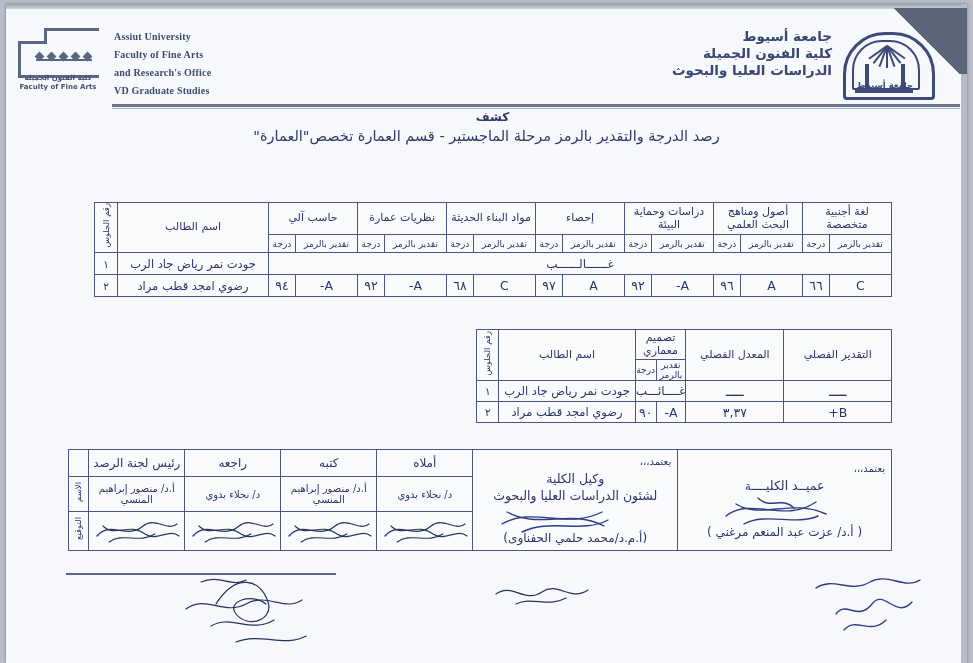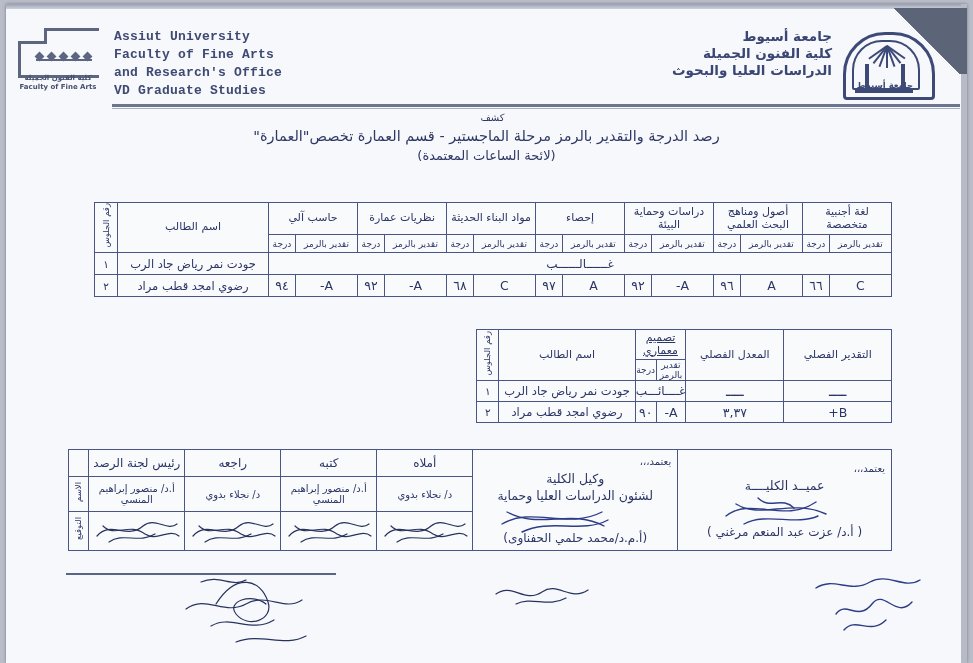--- a/index.html
+++ b/index.html
@@ -22,22 +22,22 @@
   .edge-top{position:absolute;left:0;top:0;width:100%;height:5px;background:linear-gradient(180deg,#9aa0b0,#cdd2dd);}
   .edge-right-dark{position:absolute;right:0;top:0;width:6px;height:100%;background:#b6bbc7;}
   .corner-fold{
     position:absolute;right:0;top:4px;width:86px;height:66px;
     background:linear-gradient(225deg,#5c6478 0%,#5c6478 48%,rgba(255,255,255,0) 48.5%);
   }
   
   .header{position:absolute;left:0;top:8px;width:961px;height:92px;}
   .hdr-en{position:absolute;left:108px;top:16px;direction:ltr;text-align:left;}
   .hdr-en div{
-    font-family:Liberation Mono, monospace;
-    font-weight:bold;font-size:13px;line-height:18px;color:#3e4a72;
+    font-family:Liberation Serif, serif;
+    font-weight:bold;font-size:10px;line-height:18px;color:#3e4a72;
     letter-spacing:.2px;white-space:nowrap;
   }
   .hdr-ar{position:absolute;right:135px;top:16px;text-align:right;}
   .hdr-ar div{
     font-weight:bold;font-size:13.5px;line-height:17px;color:#3a4673;white-space:nowrap;
   }
   .logo-left{position:absolute;left:8px;top:14px;width:88px;height:70px;}
   .logo-left .frame{
     position:absolute;left:4px;top:2px;width:78px;height:44px;
     border:3px solid #5c6680;border-right:none;
@@ -60,21 +60,21 @@
   .logo-right .ray{position:absolute;background:#3d4a78;width:1.6px;height:22px;transform-origin:top center;top:18px;left:45px;}
   .logo-right .pillar{position:absolute;bottom:10px;width:4px;height:26px;background:#3d4a78;}
   .logo-right .pl{left:24px;} .logo-right .pr{left:60px;}
   .logo-right .base{position:absolute;left:14px;bottom:7px;width:58px;height:3px;background:#3d4a78;}
   .logo-right .word{position:absolute;left:14px;bottom:10px;width:60px;text-align:center;font-size:8.5px;font-weight:bold;color:#3d4a78;line-height:9px;}
   .hdr-rule{position:absolute;left:106px;top:92px;width:848px;height:3px;background:#6c7590;}
   .hdr-rule2{position:absolute;left:106px;top:96px;width:848px;height:1px;background:#aab0c0;}
   
   .title-block{position:absolute;left:0;top:104px;width:961px;text-align:center;}
   .title-block .t{color:#2e3866;line-height:19px;white-space:nowrap;}
-  .t1{font-size:10px;font-weight:normal;padding-left:12px;}
+  .t1{font-size:12px;font-weight:bold;padding-left:12px;}
   .t2{font-size:14.5px;}
   .t3{font-size:14px;}
   .t4{font-size:13px;}
   
   table.grid{border-collapse:collapse;position:absolute;color:#2b3566;background:#f9fafc;}
   table.grid td,table.grid th{
     border:1px solid #4a5585;
     text-align:center;vertical-align:middle;
     font-weight:normal;padding:0;
     background:#f9fafc;
@@ -178,21 +178,20 @@
       <div class="word">جامعة أسيوط</div>
     </div>
 
     <div class="hdr-rule"></div>
     <div class="hdr-rule2"></div>
   </div>
 
   <div class="title-block">
     <div class="t t1">كشف</div>
     <div class="t t2">رصد الدرجة والتقدير بالرمز مرحلة الماجستير - قسم العمارة تخصص"العمارة"</div>
-    <div class="t t4">(لائحة الساعات المعتمدة)</div>
   </div>
 
   <table class="grid" id="t1">
     <tbody id="t1-body">
         <tr class="h1">
           <td class="c-head" colspan="2" style="width: 52px;">لغة أجنبية متخصصة</td>
           <td class="c-head" colspan="2" style="width: 52px;">أصول ومناهج البحث العلمي</td>
           <td class="c-head" colspan="2" style="width: 52px;">دراسات وحماية البيئة</td>
           <td class="c-head" colspan="2" style="width: 52px;">إحصاء</td>
           <td class="c-head" colspan="2" style="width: 52px; margin-left: 48px;">مواد البناء الحديثة</td>
@@ -241,21 +240,21 @@
           <td class="c-num">٢</td>
         </tr>
       </tbody>
   </table>
 
   <table class="grid" id="t2">
     <tbody id="t2-body">
         <tr class="h1">
           <td class="c-head" rowspan="2" style="width: 110px;">التقدير الفصلي</td>
           <td class="c-head" rowspan="2" style="width: 100px;">المعدل الفصلي</td>
-          <td class="c-head" colspan="2" style="width: 95px; text-decoration: underline;">تصميم معماري</td>
+          <td class="c-head" colspan="2" style="width: 95px;">تصميم معماري</td>
           <td class="c-head" rowspan="2" style="width: 140px;">اسم الطالب</td>
           <td rowspan="2" style="width: 22px;"><span class="vert">رقم الجلوس</span></td>
         </tr>
         <tr class="h2">
           <td class="c-sub">تقدير بالرمز</td>
           <td class="c-sub">درجة</td>
         </tr>
         <tr class="r">
           <td class="dash">ــــ</td>
           <td class="dash">ــــ</td>
@@ -286,21 +285,21 @@
                 <path d="M70,10 C95,26 125,4 160,20"></path>
                 <path d="M78,30 C100,18 130,32 152,22"></path>
                 <path d="M92,4 C104,16 116,2 128,14"></path>
               </g>
             </svg>
             <div class="person" style="margin-top:30px">( أ.د/ عزت عبد المنعم مرغني )</div>
           </td>
           <td rowspan="3" class="approve-cell" style="width: 215px;">
             <div class="lbl">يعتمد،،،</div>
             <div class="role">وكيل الكلية</div>
-            <div class="role">لشئون الدراسات العليا وحماية</div>
+            <div class="role">لشئون الدراسات العليا والبحوث</div>
             <svg class="scribble" style="top:56px;height:30px" width="215" height="30">
               <g class="ink">
                 <path d="M40,18 C70,0 105,24 140,6"></path>
                 <path d="M45,6 C78,24 108,2 142,20"></path>
                 <path d="M60,26 C88,12 120,28 146,14"></path>
               </g>
             </svg>
             <div class="person" style="margin-top:26px">(أ.م.د/محمد حلمي الحفناوى)</div>
           </td>
           <td class="sig-head" style="width: 95px;">أملاه</td>

